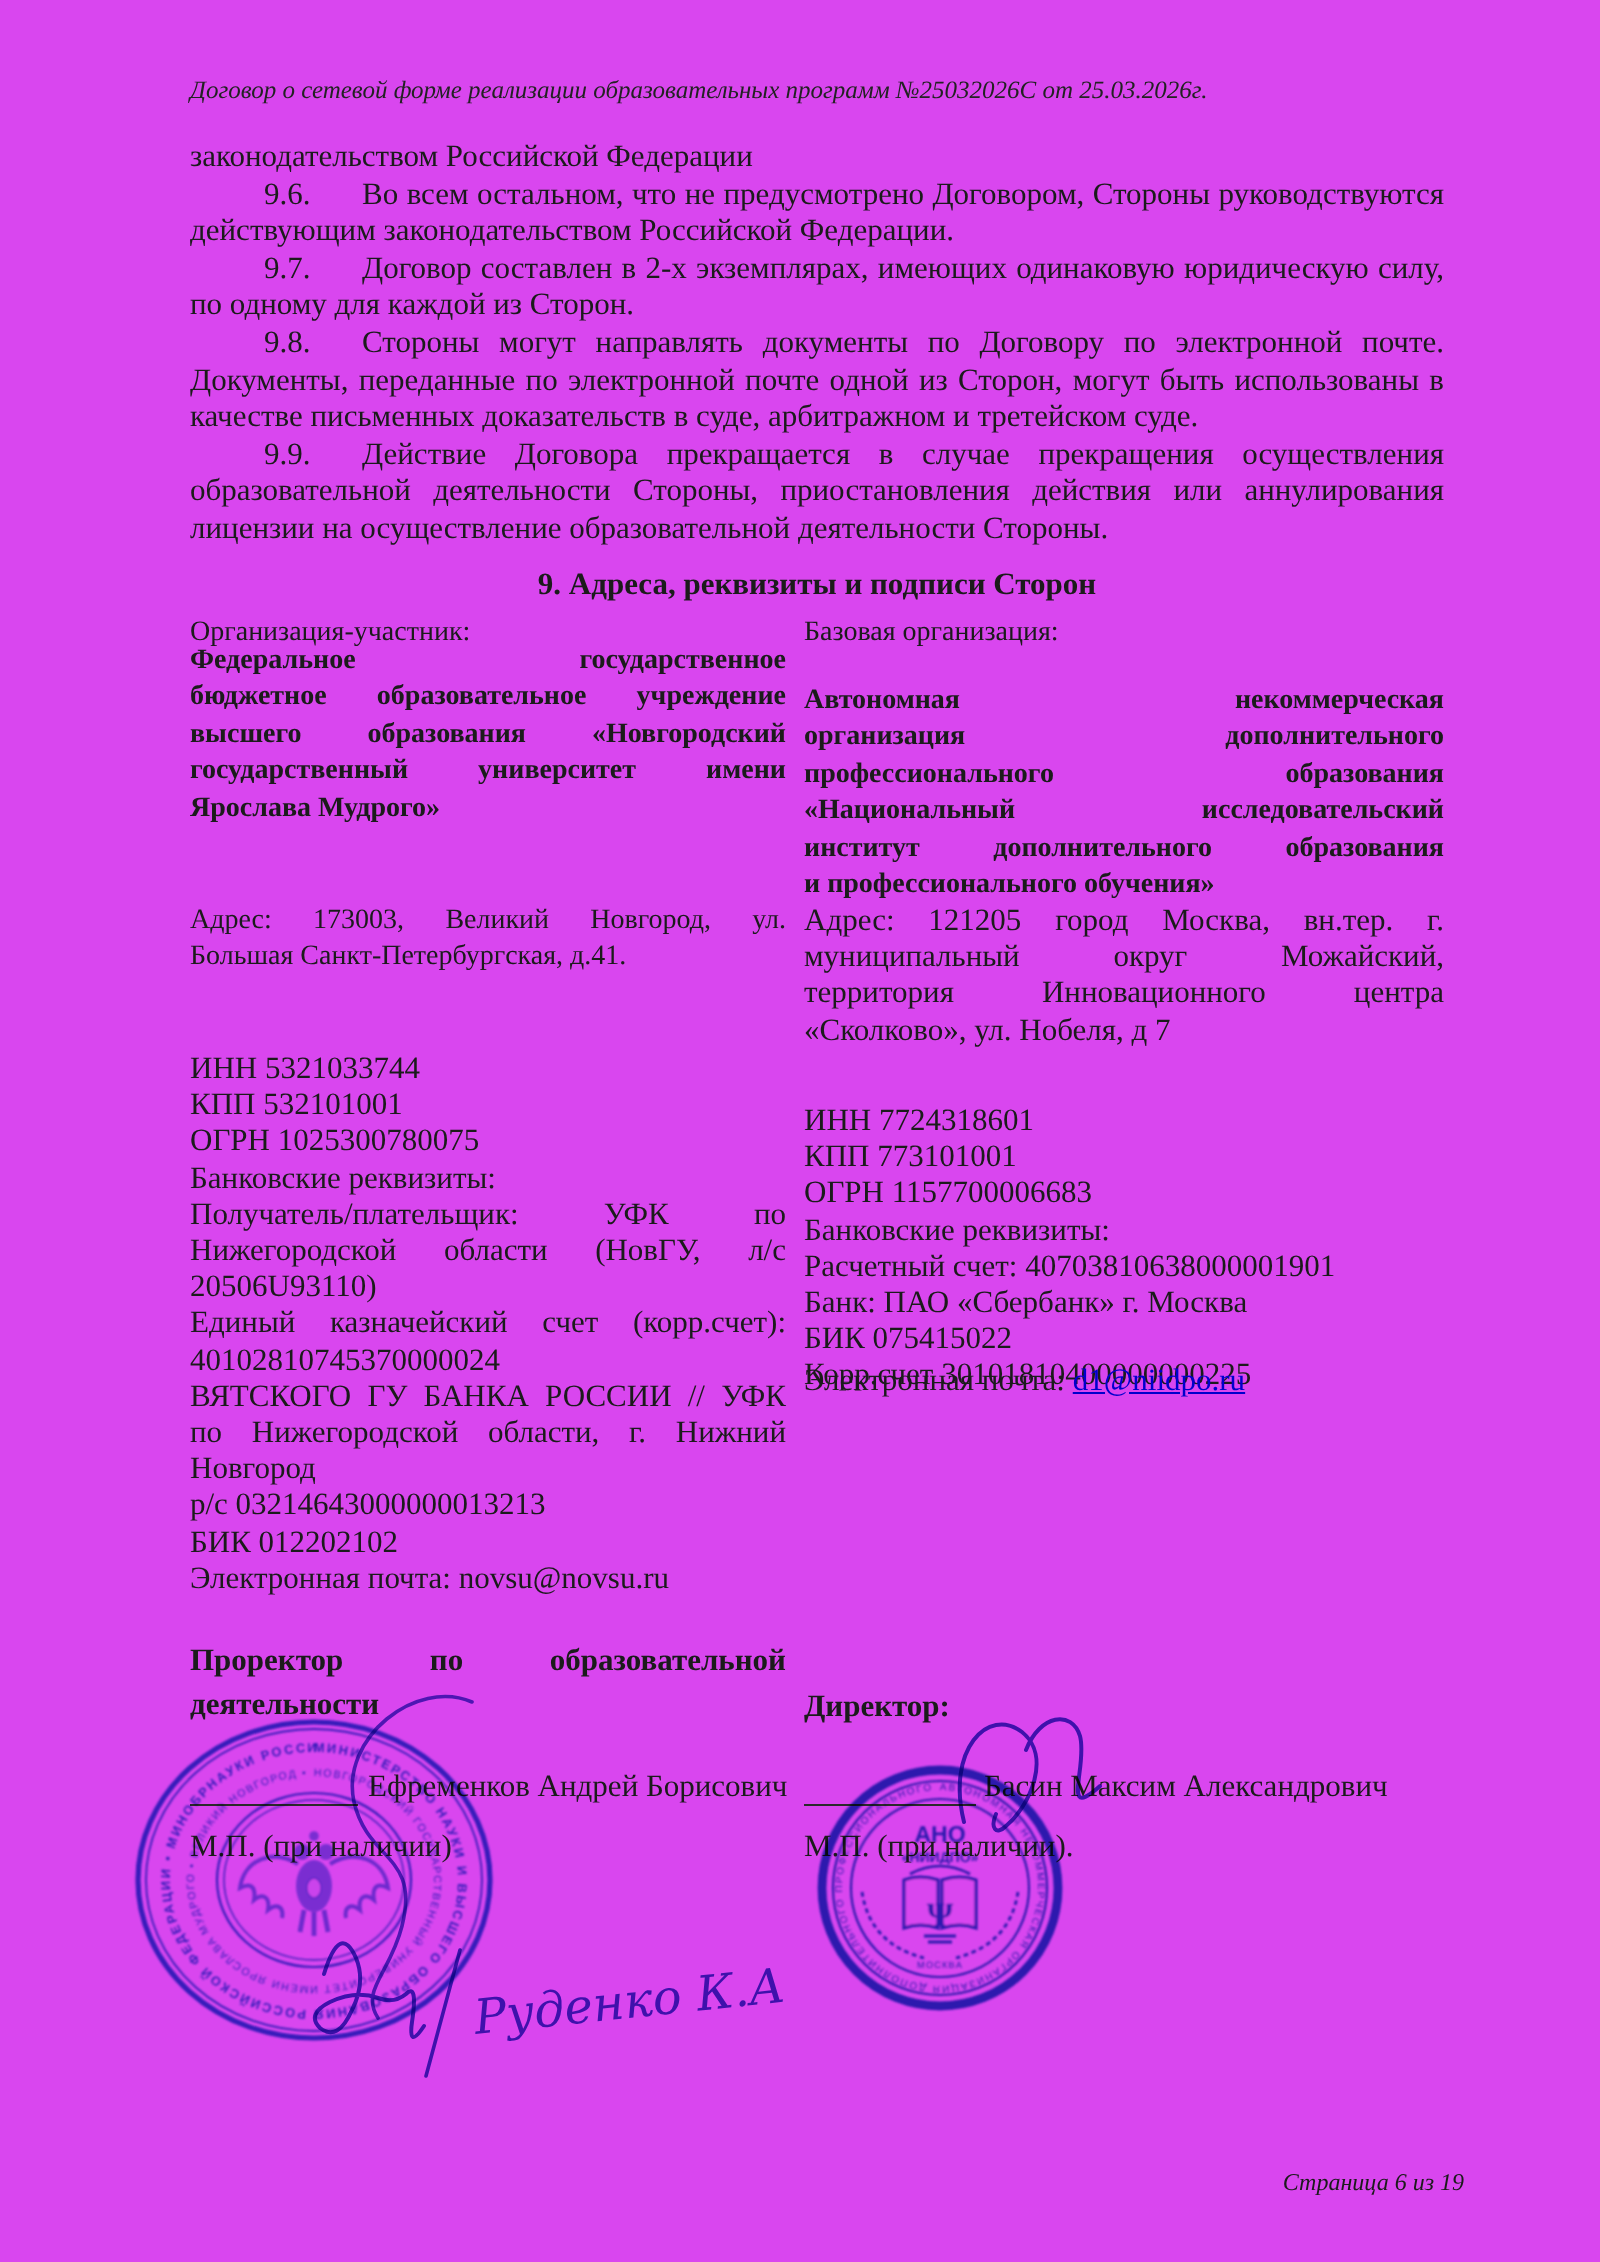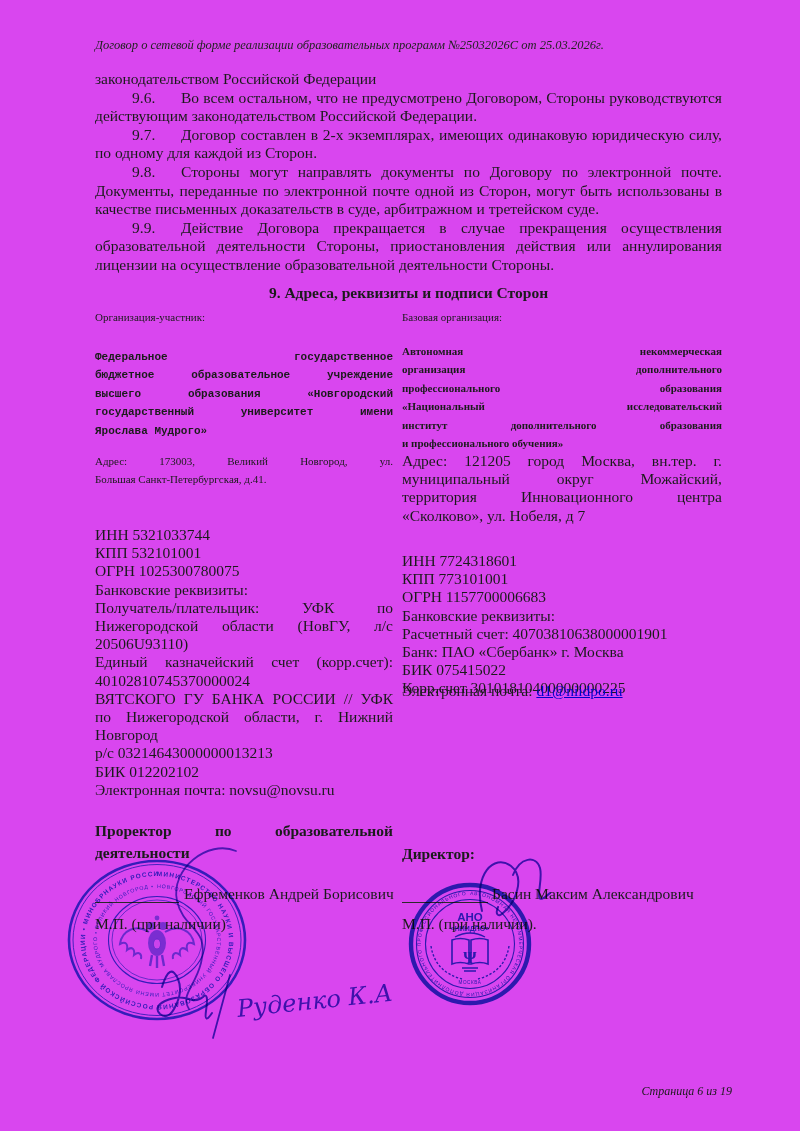--- a/index.html
+++ b/index.html
@@ -7,21 +7,21 @@
     position:relative;width:800px;height:1131px;background:#d946ef;
     font-family:"Liberation Serif","DejaVu Serif",serif;color:#1b1b1b;
     overflow:hidden;
   }
   .abs{position:absolute;}
   .hdr{font-style:italic;font-size:12.5px;color:#222;}
   .body-text{font-size:15.5px;line-height:18.6px;text-align:justify;}
   .para{text-align:justify;}
   .pnum{display:inline-block;margin-left:37px;width:49px;}
   .stitle{font-weight:bold;font-size:15.5px;text-align:center;}
-  .line{font-size:11px;line-height:18.4px;}
+  .line{font-size:14px;line-height:18.4px;}
   .dline{font-size:15.5px;line-height:18.2px;}
   .just{text-align:justify;text-align-last:justify;}
   .b{font-weight:bold;}
   .rolel{font-size:15.5px;line-height:22px;font-weight:bold;}
   .sig-underline{border-bottom:1.2px solid #2a2a2a;height:16px;}
   .name{font-size:15.5px;}
   .mp{font-size:15.5px;}
   a.email{color:#0000cc;text-decoration:underline;}
   .footer{font-size:12px;font-style:italic;font-weight:normal;text-align:right;}
   .stamp{mix-blend-mode:multiply;opacity:0.92;}
@@ -40,21 +40,21 @@
     <div class="para"><span class="pnum">9.7.</span><span>Договор составлен в 2-х экземплярах, имеющих одинаковую юридическую силу, по одному для каждой из Сторон.</span></div>
     <div class="para"><span class="pnum">9.8.</span><span>Стороны могут направлять документы по Договору по электронной почте. Документы, переданные по электронной почте одной из Сторон, могут быть использованы в качестве письменных доказательств в суде, арбитражном и третейском суде.</span></div>
     <div class="para"><span class="pnum">9.9.</span><span>Действие Договора прекращается в случае прекращения осуществления образовательной деятельности Стороны, приостановления действия или аннулирования лицензии на осуществление образовательной деятельности Стороны.</span></div>
   </div>
 
   <div class="abs stitle" style="left:95px;top:284px;width:627px;">9. Адреса, реквизиты и подписи Сторон</div>
 
   <div class="abs line" style="left:95px;top:308px;width:298px;">Организация-участник:</div>
   <div class="abs line" style="left:402px;top:308px;width:320px;">Базовая организация:</div>
 
-  <div class="abs" style="left:95px;top:348px;width:298px;font-family:Liberation Mono, monospace;">
+  <div class="abs" style="left:95px;top:322px;width:298px;">
     <div class="line b just">Федеральное государственное</div>
     <div class="line b just">бюджетное образовательное учреждение</div>
     <div class="line b just">высшего образования «Новгородский</div>
     <div class="line b just">государственный университет имени</div>
     <div class="line b">Ярослава Мудрого»</div>
   </div>
 
   <div class="abs" style="left:95px;top:452px;width:298px;">
     <div class="line just">Адрес: 173003, Великий Новгород, ул.</div>
     <div class="line">Большая Санкт-Петербургская, д.41.</div>

